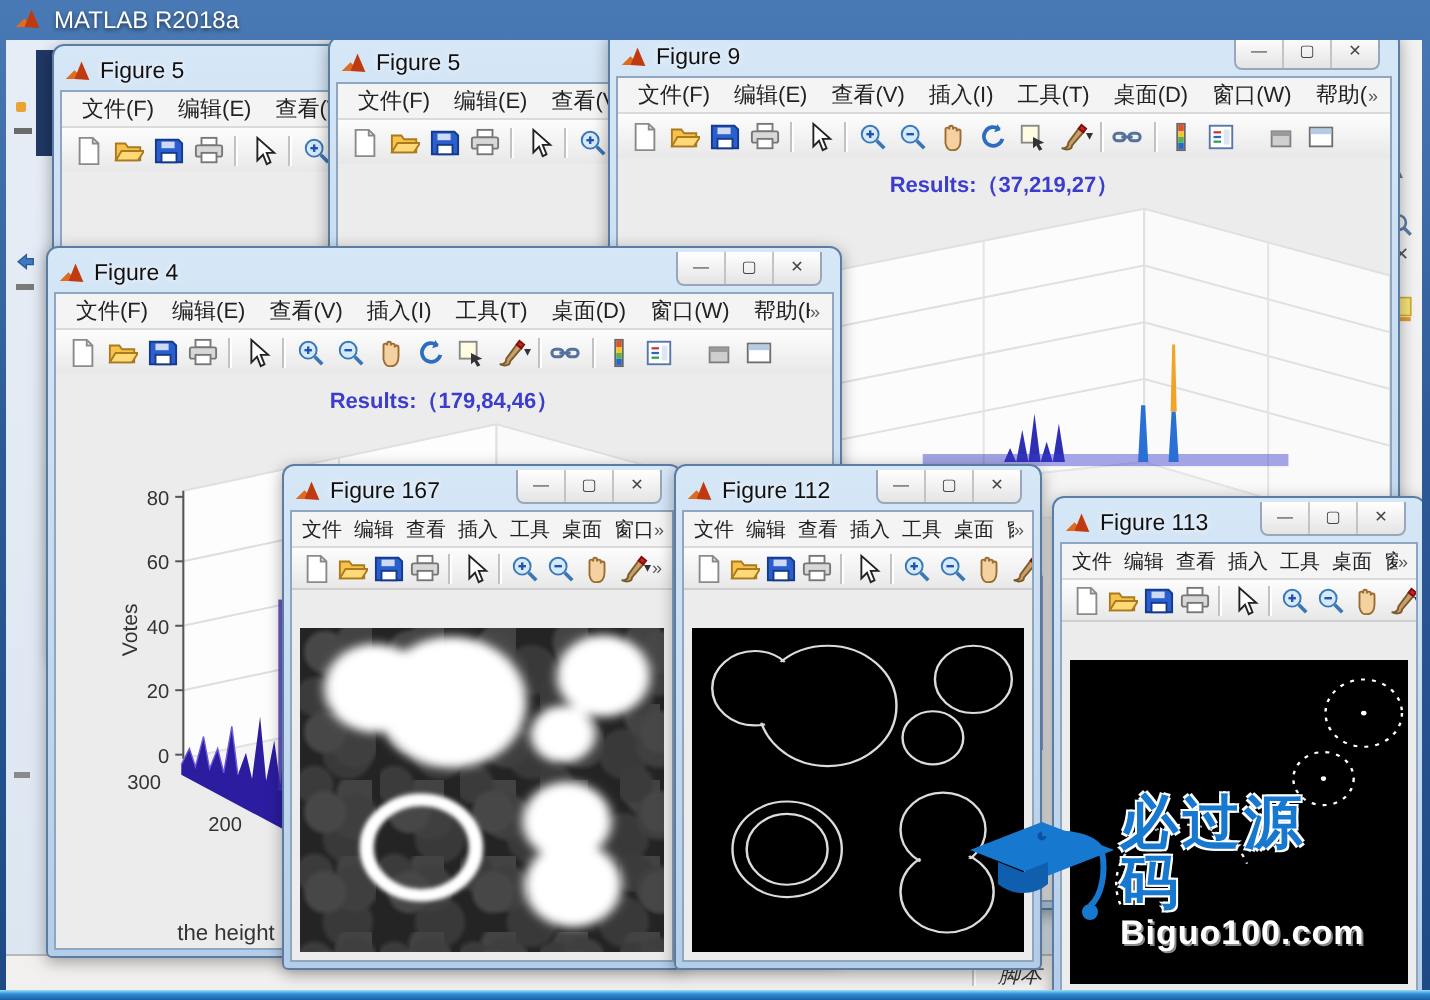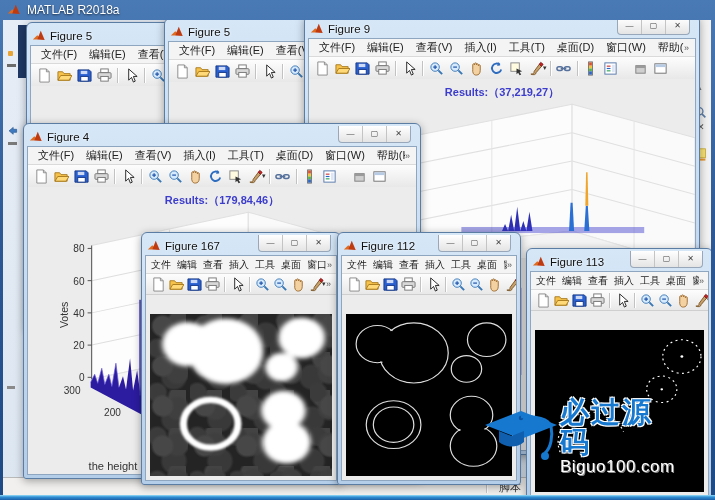--- a/index.html
+++ b/index.html
@@ -7,21 +7,21 @@
         font-family:"Liberation Sans","DejaVu Sans",sans-serif;
         background:linear-gradient(180deg,#4a7ab5 0%,#2d5a97 45%,#1d4a85 100%);}
   
   .main-title{position:absolute;left:0;top:0;right:0;height:20px;display:flex;align-items:center;gap:6px;padding-left:7px;}
   .main-title .ttext{color:#fff;font-size:12px;text-shadow:0 1px 2px rgba(0,0,0,.6);text-align:center;}
   #client{position:absolute;left:3px;top:20px;right:4px;bottom:5px;background:linear-gradient(#e7edf6,#dce6f1);overflow:hidden;}
   #bottomedge{position:absolute;left:0;right:0;bottom:0;height:5px;background:linear-gradient(#9adef8,#2f8fd4 40%,#1b5fa8);}
   
   #statusbar{position:absolute;left:0;right:0;bottom:0;height:17px;background:#f1f0ee;border-top:1px solid #b9b9b9;font-size:11px;color:#333;}
   #statusbar .sep{position:absolute;top:2px;bottom:2px;width:1px;background:#c6c6c6;box-shadow:1px 0 0 #fff;}
-  #statusbar span{position:absolute;top:2px;}
+  #statusbar span{position:absolute;top:2px;font-style:italic;}
   .grip{position:absolute;right:2px;bottom:2px;width:10px;height:10px;
         background:repeating-linear-gradient(135deg,#bbb 0 1px,transparent 1px 4px);}
   
   .deskmark{position:absolute;}
   
   .win{position:absolute;border:1px solid #5c7da3;border-radius:6px 6px 3px 3px;
        background:linear-gradient(#d6e7f7,#b4cde8);box-shadow:0 2px 8px rgba(0,0,0,.35);padding:3px;}
   .titlebar{height:19px;display:flex;align-items:center;gap:4px;padding:0 2px;}
   .titlebar .ttext{font-size:11.5px;color:#101010;text-shadow:0 0 3px #fff;white-space:nowrap;}
   .ticon{width:14px;height:14px;flex:0 0 auto;}
@@ -63,21 +63,21 @@
   .dot{fill:none;stroke:#fff;stroke-width:1.2;stroke-dasharray:2 3.5;}
   
   #rightpanel{position:absolute;right:0;top:0;width:19px;bottom:17px;background:#f2f2f2;border-left:1px solid #c9c9c9;}
   #rightpanel .pitem{position:absolute;left:2px;}
   
   #watermark{position:absolute;left:484px;top:396px;width:190px;height:82px;z-index:30;display:flex;align-items:center;}
   .wm-cap{width:74px;height:62px;flex:0 0 auto;margin-top:6px;}
   .wm-text{margin-left:2px;}
   .wm-cn{font-size:29px;font-weight:bold;color:#1778cf;letter-spacing:2px;line-height:1.05;
          text-shadow:-1px -1px 0 #fff,1px -1px 0 #fff,-1px 1px 0 #fff,1px 1px 0 #fff,2px 3px 3px rgba(0,0,0,.55);}
-  .wm-en{font-size:17px;font-weight:normal;color:#fff;letter-spacing:.5px;
+  .wm-en{font-size:17px;font-weight:bold;color:#fff;letter-spacing:.5px;
          text-shadow:1px 1px 0 #8a8a8a,2px 2px 3px rgba(0,0,0,.6);}
   text{font-family:"Liberation Sans","DejaVu Sans",sans-serif;}
 </style>
 </head>
 <body>
 
 <svg width="0" height="0" style="position:absolute" aria-hidden="true">
 <defs>
   <symbol id="i-matlab" viewBox="0 0 16 16">
         <path d="M1 12 L6 7 L8.5 9.5 L6 12 Z" fill="#e06b1f"></path>

